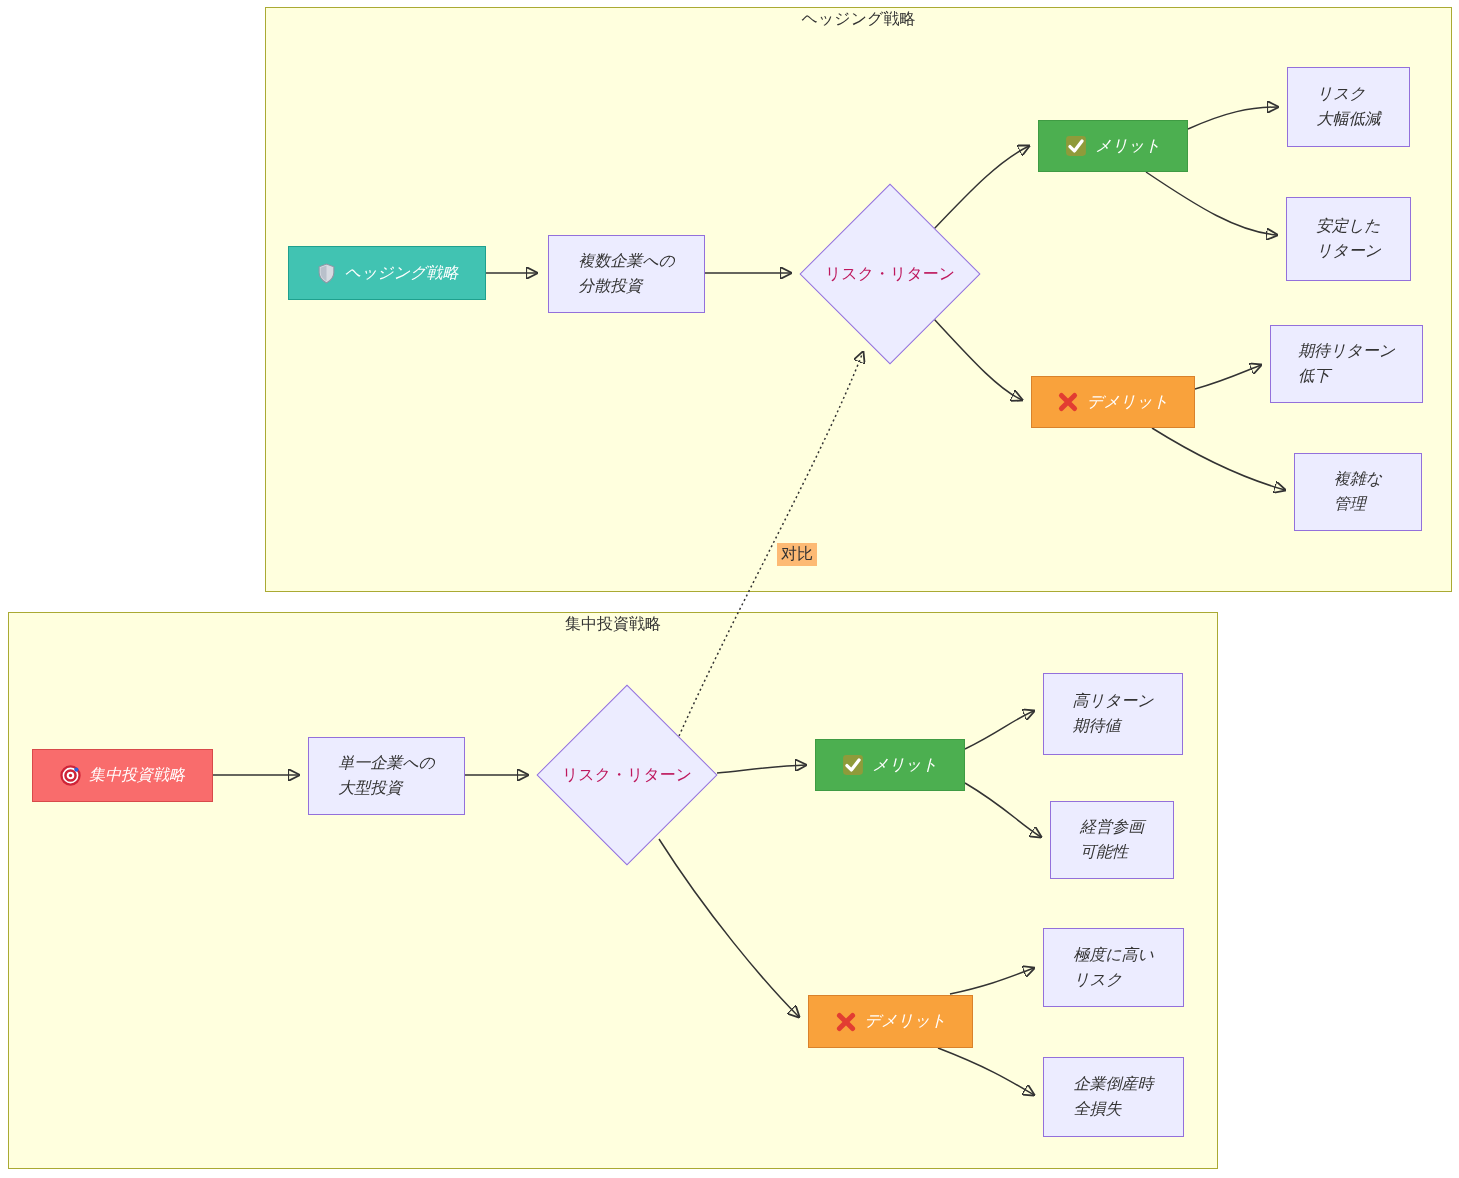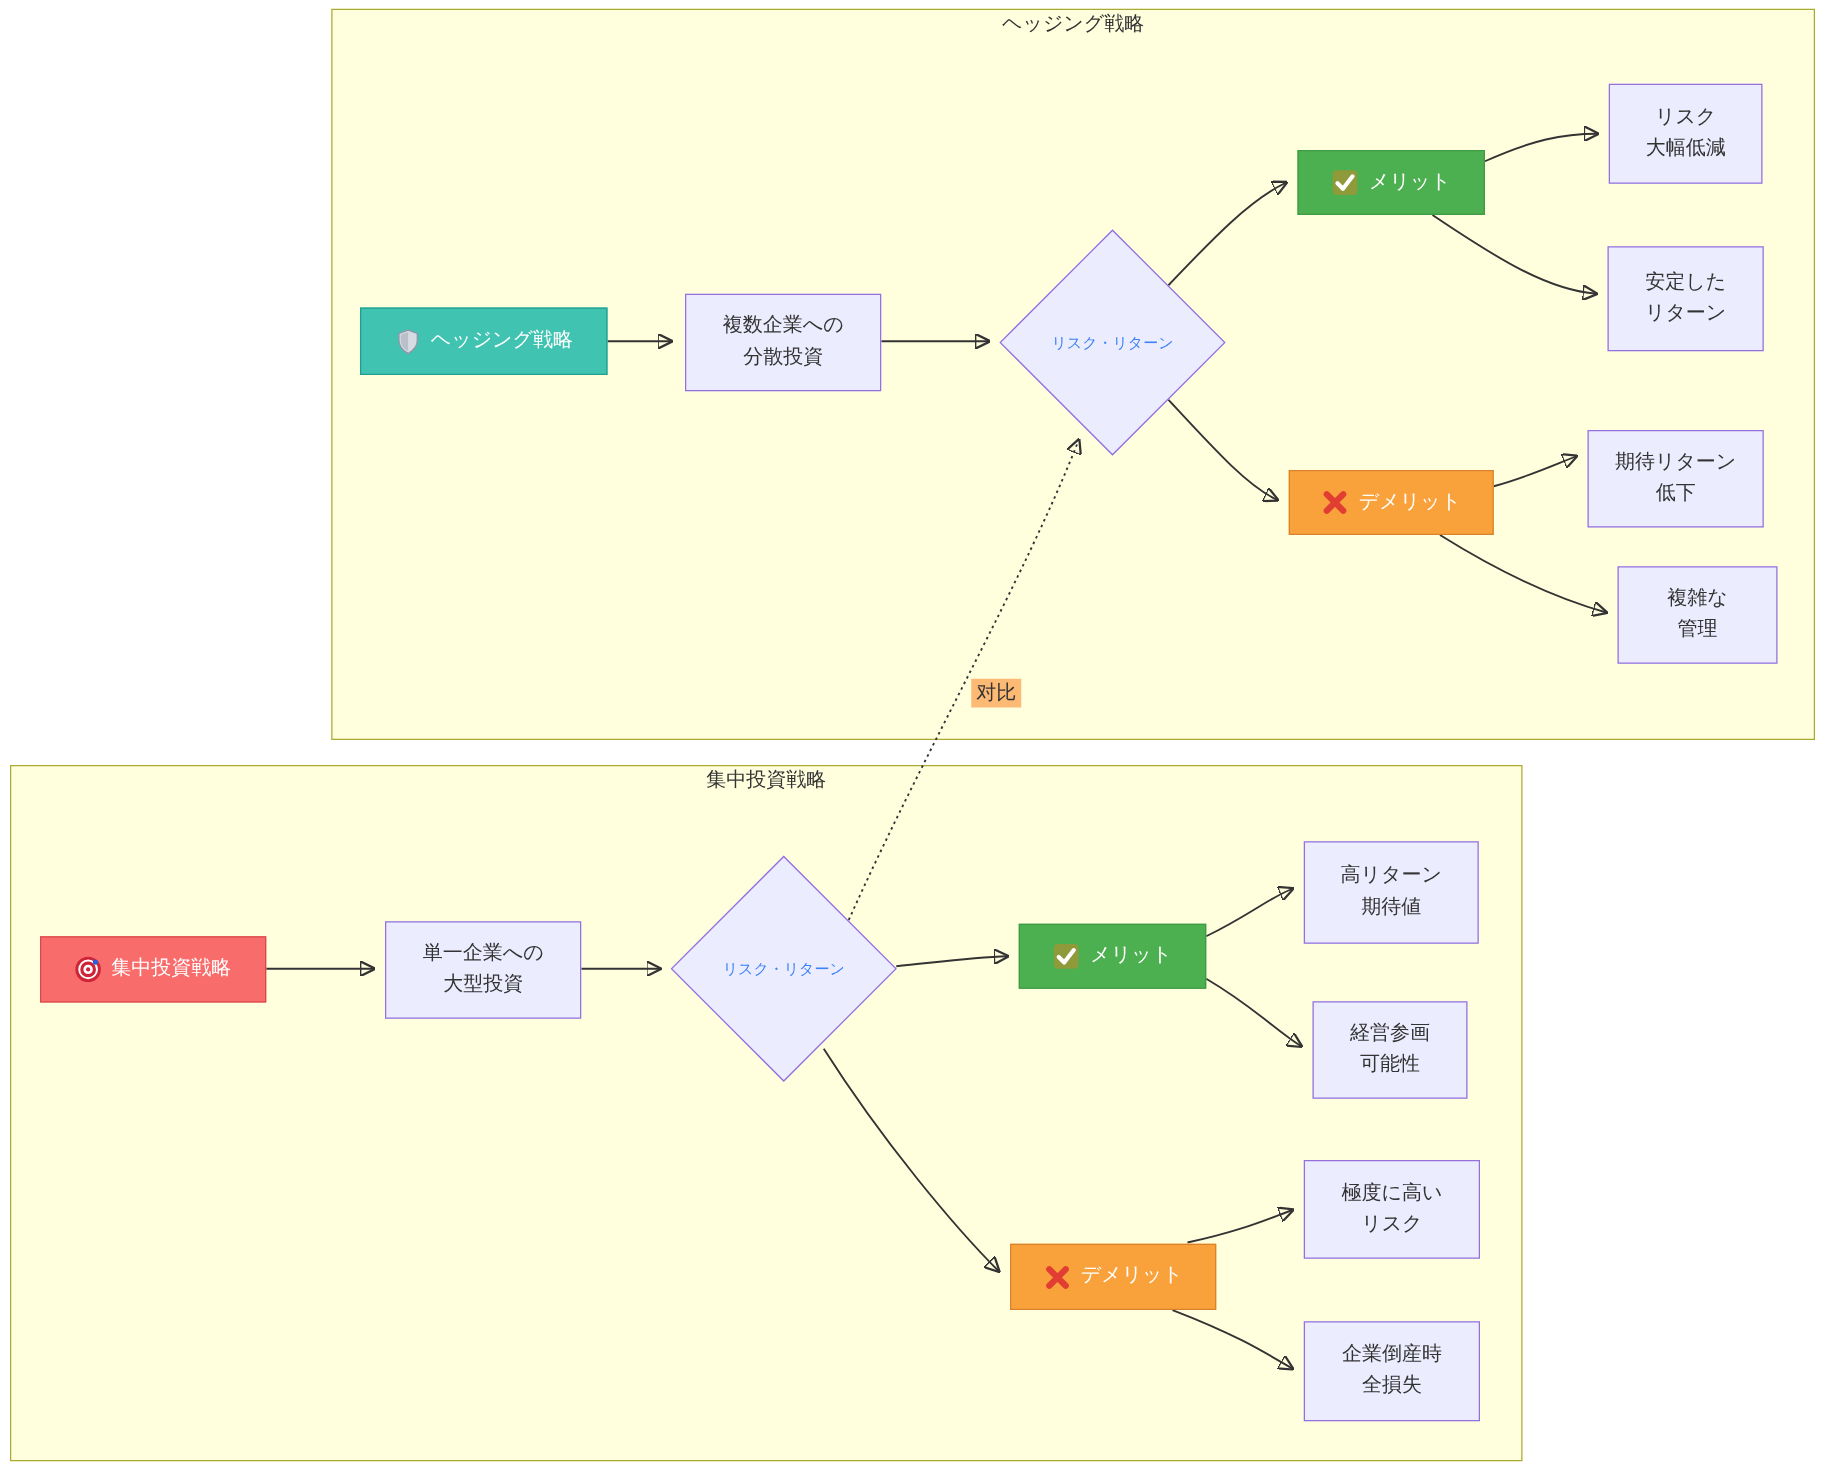--- a/index.html
+++ b/index.html
@@ -11,40 +11,40 @@
   .cluster{
     position:absolute;background:#ffffde;border:1px solid #aaaa33;
     box-sizing:border-box;
   }
   .cluster-title{
     position:absolute;text-align:center;font-size:16px;color:#333;
     font-weight:400;
   }
   .node{
     position:absolute;display:flex;align-items:center;justify-content:center;
-    box-sizing:border-box;font-size:16px;text-align:center;
-    white-space:pre-line;line-height:1.55;
+    box-sizing:border-box;font-size:16px;
+    white-space:pre-line;line-height:1.55;font-style:italic;
   }
   .lav{background:#ECECFF;border:1px solid #9370DB;color:#333;}
   .teal{background:#41c3b2;border:1px solid #1fa08e;color:#ffffff;}
   .red{background:#f96c6c;border:1px solid #d84a4a;color:#ffffff;}
   .green{background:#4caf50;border:1px solid #3f9b43;color:#ffffff;}
   .orange{background:#f9a23c;border:1px solid #d9822b;color:#ffffff;}
   .node .icon{display:inline-flex;margin-right:8px;flex:0 0 auto;}
   .node .lbl{white-space:nowrap;}
   .diamond{position:absolute;}
   .diamond .shape{
     position:absolute;left:50%;top:50%;width:128px;height:128px;
     margin-left:-64px;margin-top:-64px;transform:rotate(45deg);
     background:#ECECFF;border:1px solid #9370DB;box-sizing:border-box;
   }
   .diamond .dlabel{
     position:absolute;left:0;top:0;right:0;bottom:0;
     display:flex;align-items:center;justify-content:center;
-    font-size:12px;color:#3b82f6;white-space:nowrap;
+    font-size:16px;color:#be185d;white-space:nowrap;
   }
   #edge-layer{position:absolute;left:0;top:0;pointer-events:none;}
   #edge-layer path{fill:none;stroke:#333333;stroke-width:1.5px;}
   #edge-layer path.dotted{stroke-dasharray:2 3;}
   .edge-label{
     position:absolute;background:#fdba74;padding:1px 4px;font-size:16px;
     color:#333;
   }
 </style>
 </head>
@@ -119,21 +119,21 @@
         <path d="M4 4 L16 16 M16 4 L4 16" fill="none" stroke="#e23d32" stroke-width="4.5" stroke-linecap="round"></path>
       </svg>
     </span>
     <span class="lbl">デメリット</span>
   </div>
 
   <div class="node lav" style="left:1287px;top:67px;width:123px;height:80px;">リスク
 大幅低減</div>
   <div class="node lav" style="left:1286px;top:197px;width:125px;height:84px;">安定した
 リターン</div>
-  <div class="node lav" style="left:1270px;top:344px;width:141px;height:78px;">期待リターン
+  <div class="node lav" style="left:1270px;top:325px;width:153px;height:78px;">期待リターン
 低下</div>
   <div class="node lav" style="left:1294px;top:453px;width:128px;height:78px;">複雑な
 管理</div>
 
   <div class="node red" style="left:32px;top:749px;width:181px;height:53px;">
     <span class="icon">
       <svg width="21" height="21" viewBox="0 0 20 20">
         <circle cx="10" cy="10" r="8.6" fill="#ffffff" stroke="#cf2438" stroke-width="2.2"></circle>
         <circle cx="10" cy="10" r="4.8" fill="none" stroke="#cf2438" stroke-width="2.4"></circle>
         <circle cx="10" cy="10" r="1.6" fill="#cf2438"></circle>

